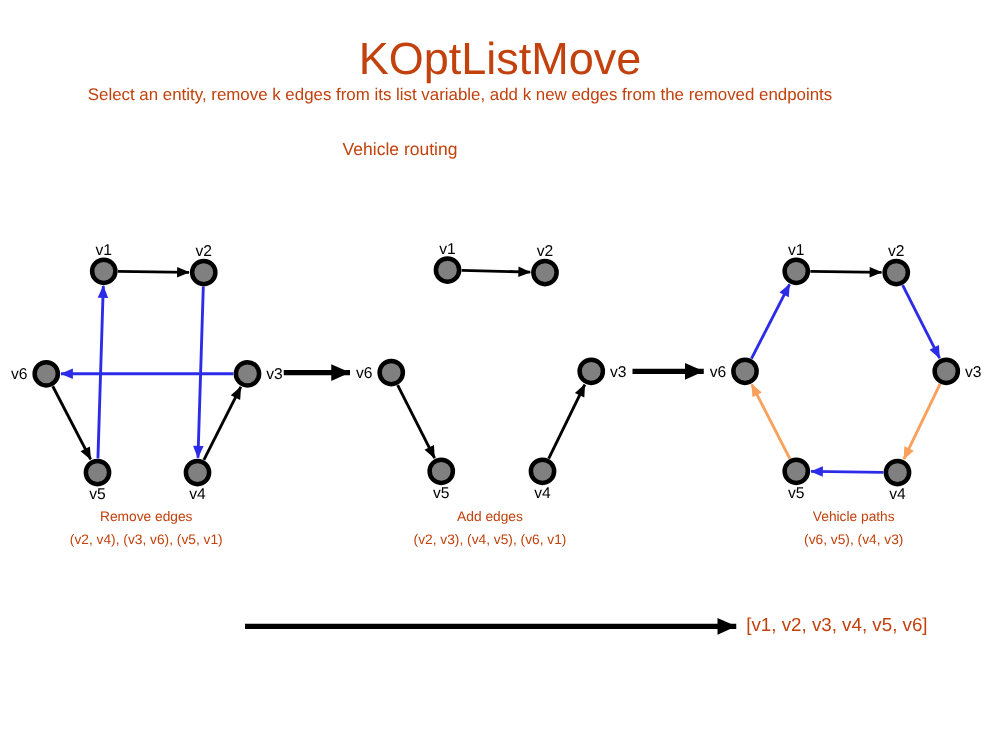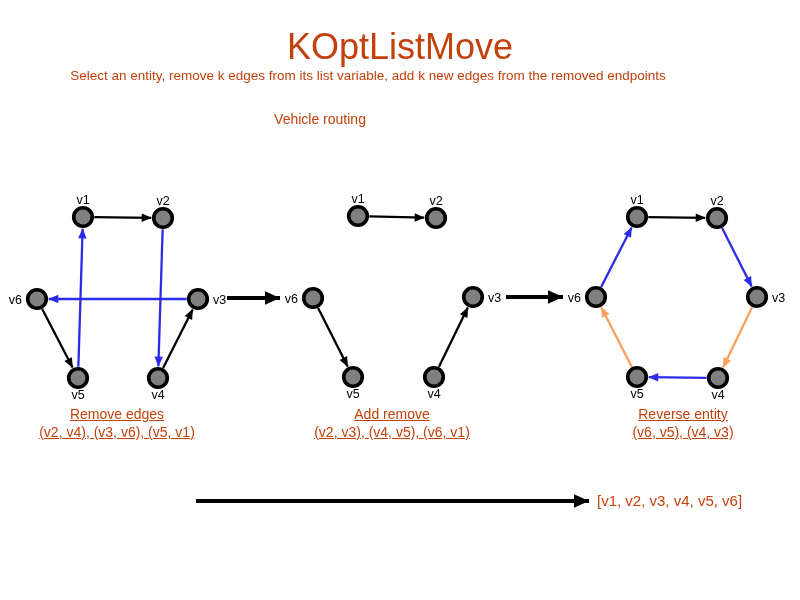--- a/index.html
+++ b/index.html
@@ -38,24 +38,23 @@
     line-height: 16px;
   }
   #diagram {
     position: absolute;
     top: 0; left: 0;
   }
   .caption, .caption-detail {
     position: absolute;
     transform: translateX(-50%);
     white-space: nowrap;
-    font-size: 14px;
+    font-size: 11px;
     line-height: 16px;
     text-align: center;
-    text-decoration: underline;
   }
   .caption { top: 406px; }
   .caption-detail { top: 424px; }
   .list-text {
     position: absolute;
     top: 492px;
     white-space: nowrap;
     font-size: 15px;
     line-height: 18px;
   }
@@ -144,21 +143,21 @@
         <text x="772" y="301.5" text-anchor="start" font-size="12.5" fill="#000000" font-family="&quot;Liberation Sans&quot;, sans-serif">v3</text>
         <text x="718" y="399" text-anchor="middle" font-size="12.5" fill="#000000" font-family="&quot;Liberation Sans&quot;, sans-serif">v4</text>
         <text x="637" y="398" text-anchor="middle" font-size="12.5" fill="#000000" font-family="&quot;Liberation Sans&quot;, sans-serif">v5</text>
         <text x="581" y="301.5" text-anchor="end" font-size="12.5" fill="#000000" font-family="&quot;Liberation Sans&quot;, sans-serif">v6</text>
       </g>
   </svg>
 
   <div class="caption" style="left:117px">Remove edges</div>
   <div class="caption-detail" style="left:117px">(v2, v4), (v3, v6), (v5, v1)</div>
 
-  <div class="caption" style="left:392px">Add remove</div>
+  <div class="caption" style="left:392px">Add edges</div>
   <div class="caption-detail" style="left:392px">(v2, v3), (v4, v5), (v6, v1)</div>
 
-  <div class="caption" style="left:683px">Reverse entity</div>
+  <div class="caption" style="left:683px">Vehicle paths</div>
   <div class="caption-detail" style="left:683px">(v6, v5), (v4, v3)</div>
 
   <div class="list-text" style="left:597px">[v1, v2, v3, v4, v5, v6]</div>
 
 </div>
 
 </body></html>

